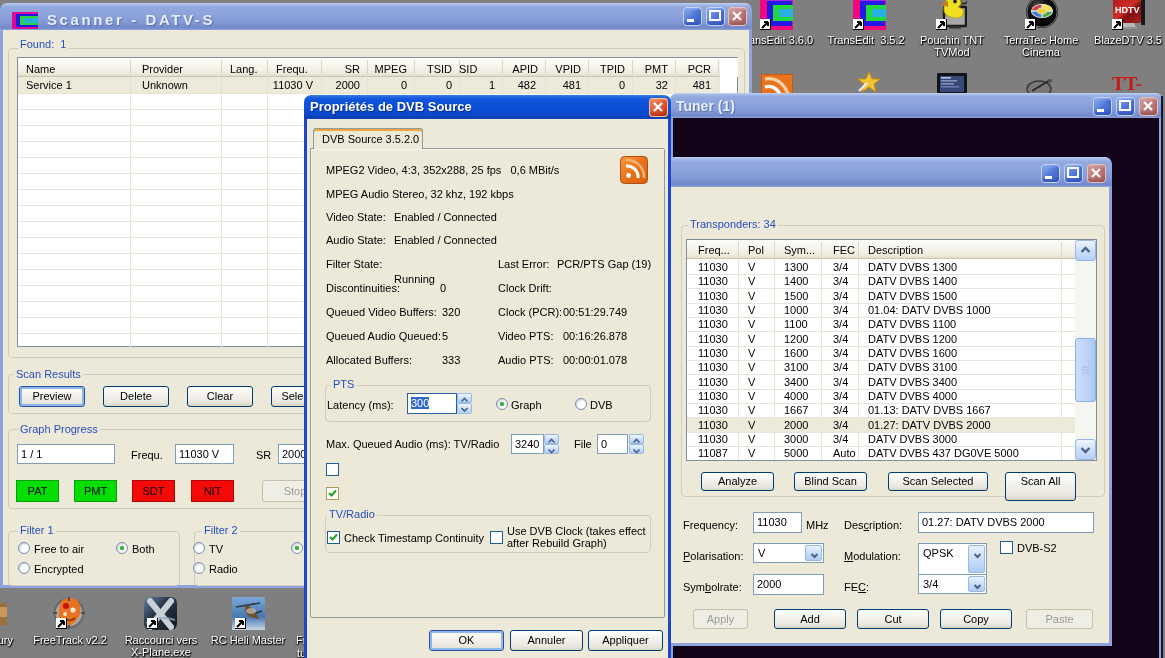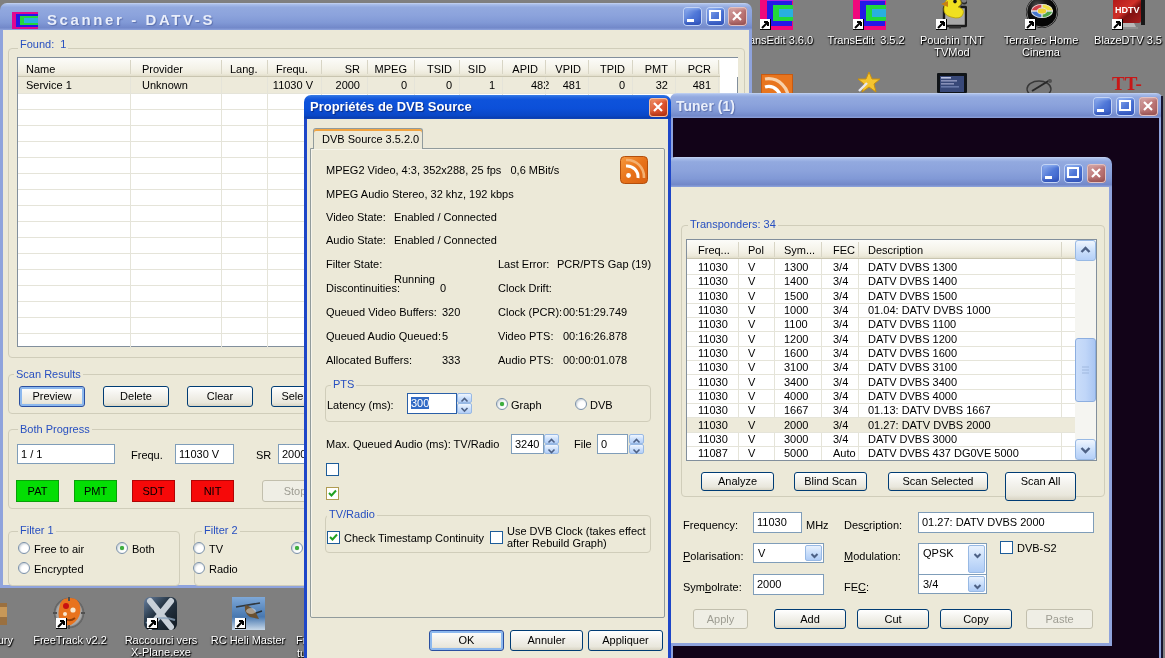--- a/index.html
+++ b/index.html
@@ -284,36 +284,36 @@
     <div class="vsep" style="left:675px;top:57px;height:14px"></div>
     <div class="vsep" style="left:718px;top:57px;height:14px"></div>
 
  <div class="cell" style="left:26px;top:60px">Name</div>
  <div class="cell" style="left:142px;top:60px">Provider</div>
  <div class="cell" style="left:230px;top:60px">Lang.</div>
  <div class="cell" style="left:276px;top:60px">Frequ.</div>
  <div class="cell" style="left:321px;top:60px;width:39px;text-align:right">SR</div>
  <div class="cell" style="left:367px;top:60px;width:40px;text-align:right">MPEG</div>
  <div class="cell" style="left:414px;top:60px;width:38px;text-align:right">TSID</div>
- <div class="cell" style="left:459px;top:60px;width:36px;text-align:center">SID</div>
+ <div class="cell" style="left:459px;top:60px;width:36px;text-align:left">SID</div>
  <div class="cell" style="left:502px;top:60px;width:36px;text-align:right">APID</div>
  <div class="cell" style="left:546px;top:60px;width:35px;text-align:right">VPID</div>
  <div class="cell" style="left:589px;top:60px;width:36px;text-align:right">TPID</div>
  <div class="cell" style="left:632px;top:60px;width:36px;text-align:right">PMT</div>
  <div class="cell" style="left:676px;top:60px;width:35px;text-align:right">PCR</div>
 
  <div class="abs" style="left:18px;top:74px;width:702px;height:16px;background:#EDEADA"></div>
  <div class="cell" style="left:26px;top:76px">Service 1</div>
  <div class="cell" style="left:142px;top:76px">Unknown</div>
  <div class="cell" style="left:258px;top:76px;width:55px;text-align:right">11030 V</div>
  <div class="cell" style="left:321px;top:76px;width:39px;text-align:right">2000</div>
  <div class="cell" style="left:367px;top:76px;width:40px;text-align:right">0</div>
  <div class="cell" style="left:414px;top:76px;width:38px;text-align:right">0</div>
  <div class="cell" style="left:459px;top:76px;width:36px;text-align:right">1</div>
- <div class="cell" style="left:531px;top:76px;width:36px;text-align:left">482</div>
+ <div class="cell" style="left:500px;top:76px;width:36px;text-align:right">482</div>
  <div class="cell" style="left:546px;top:76px;width:35px;text-align:right">481</div>
  <div class="cell" style="left:589px;top:76px;width:36px;text-align:right">0</div>
  <div class="cell" style="left:632px;top:76px;width:36px;text-align:right">32</div>
  <div class="cell" style="left:676px;top:76px;width:35px;text-align:right">481</div>
 
  <div class="gridv" style="left:130px;top:74px;height:272px"></div>
     <div class="gridv" style="left:221px;top:74px;height:272px"></div>
     <div class="gridv" style="left:267px;top:74px;height:272px"></div>
     <div class="gridv" style="left:321px;top:74px;height:272px"></div>
     <div class="gridv" style="left:367px;top:74px;height:272px"></div>
@@ -343,21 +343,21 @@
     <div class="gridh" style="left:18px;top:330px;width:702px"></div>
 
  <div class="grp" style="left:8px;top:371px;width:737px;height:40px"></div>
  <div class="grplabel" style="left:14px;top:365px">Scan Results</div>
  <div class="btn" style="left:19px;top:383px;width:66px;height:21px;line-height:19px;box-shadow:inset 0 0 0 2px #8CB8EE;border-color:#2A4FA0;">Preview</div>
  <div class="btn" style="left:103px;top:383px;width:66px;height:21px;line-height:19px">Delete</div>
  <div class="btn" style="left:187px;top:383px;width:66px;height:21px;line-height:19px">Clear</div>
  <div class="btn" style="left:271px;top:383px;width:66px;height:21px;line-height:19px">Select All</div>
 
  <div class="grp" style="left:8px;top:426px;width:737px;height:80px"></div>
- <div class="grplabel" style="left:18px;top:420px">Both Progress</div>
+ <div class="grplabel" style="left:18px;top:420px">Graph Progress</div>
  <div class="tf" style="left:17px;top:441px;width:98px;height:20px;line-height:18px">1 / 1</div>
  <div class="cell" style="left:131px;top:446px">Frequ.</div>
  <div class="tf" style="left:175px;top:441px;width:59px;height:20px;line-height:18px">11030 V</div>
  <div class="cell" style="left:256px;top:446px">SR</div>
  <div class="tf" style="left:278px;top:441px;width:59px;height:20px;line-height:18px">2000</div>
  <div class="abs" style="left:16px;top:477px;width:43px;height:22px;background:#04DE04;border:1px solid #08A008;text-align:center;line-height:20px">PAT</div>
  <div class="abs" style="left:74px;top:477px;width:43px;height:22px;background:#04DE04;border:1px solid #08A008;text-align:center;line-height:20px">PMT</div>
  <div class="abs" style="left:132px;top:477px;width:43px;height:22px;background:#F60909;border:1px solid #B00404;text-align:center;line-height:20px">SDT</div>
  <div class="abs" style="left:191px;top:477px;width:43px;height:22px;background:#F60909;border:1px solid #B00404;text-align:center;line-height:20px">NIT</div>
  <div class="btn btn-dis" style="left:262px;top:477px;width:66px;height:22px;line-height:20px">Stop</div>

